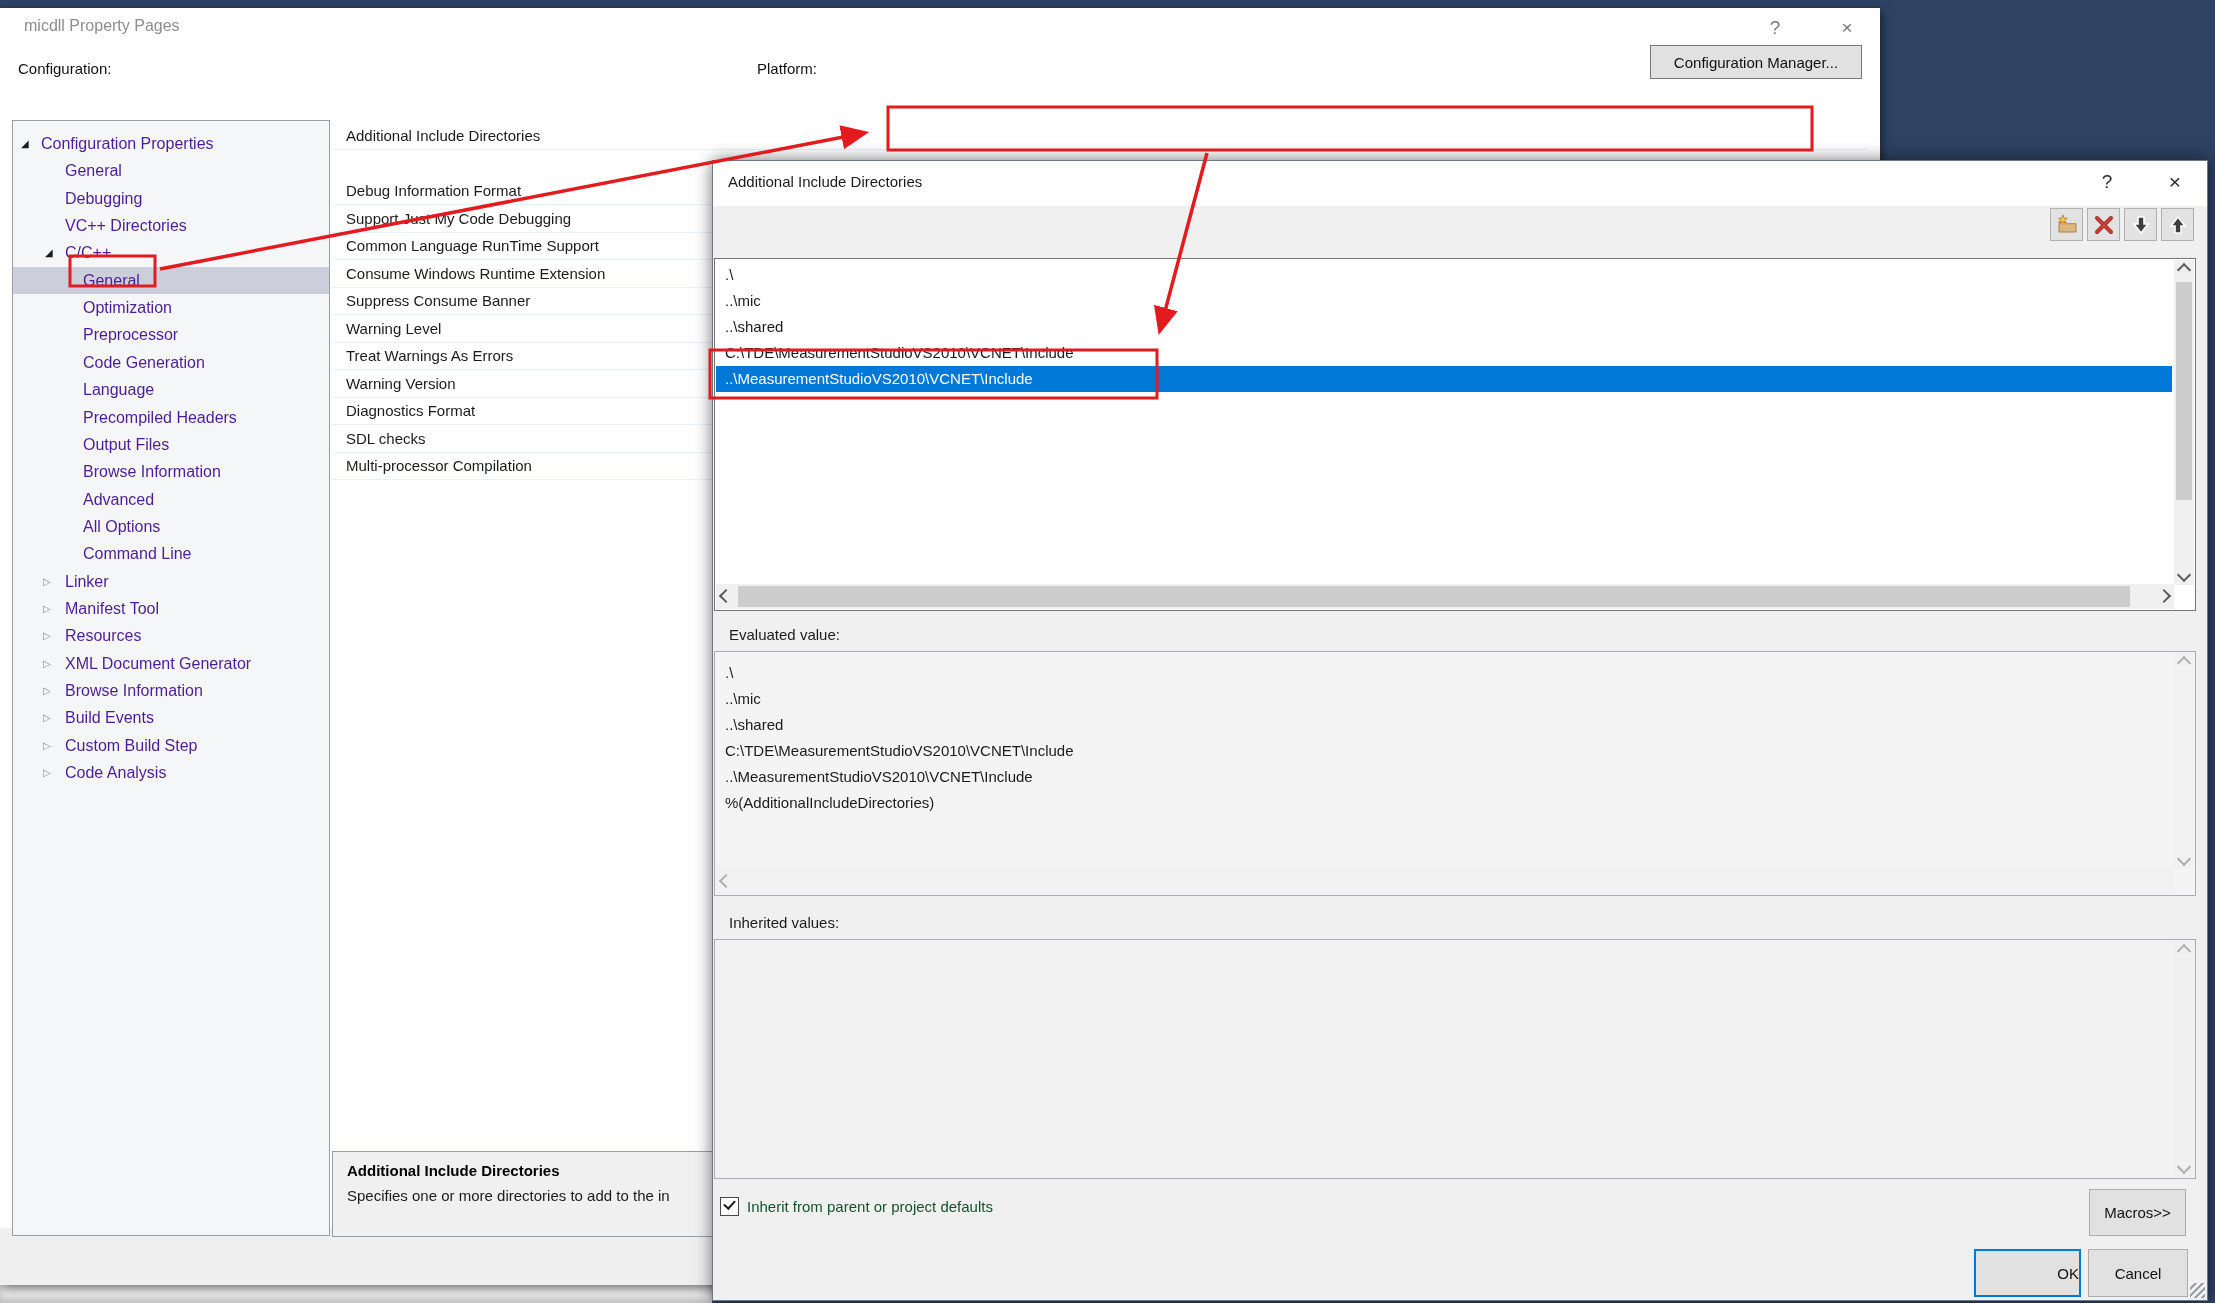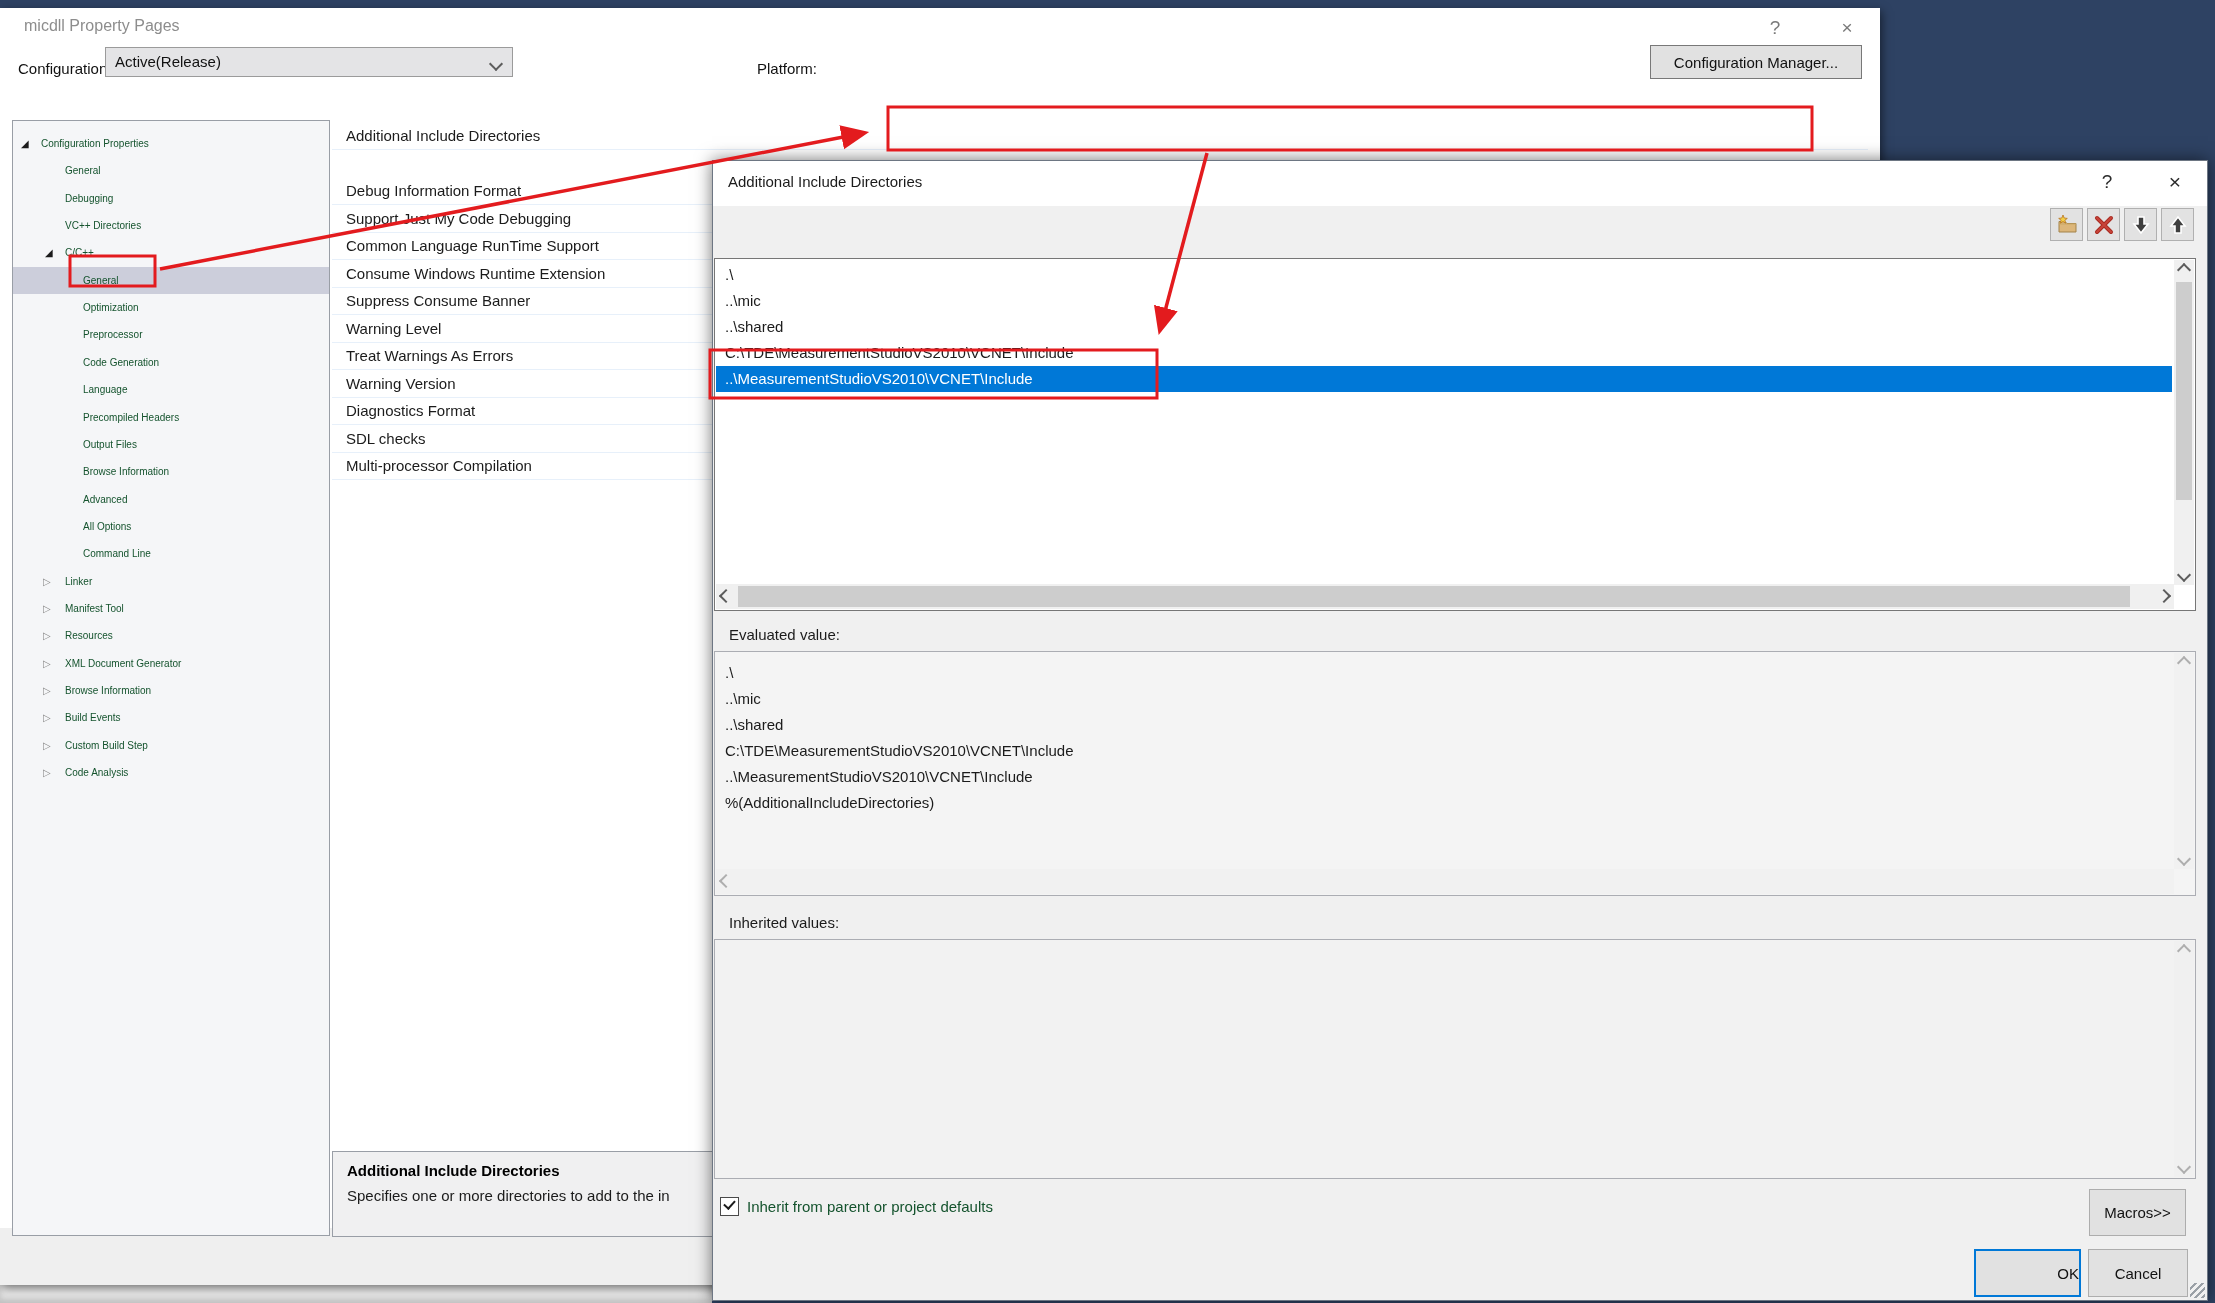--- a/index.html
+++ b/index.html
@@ -31,21 +31,21 @@
   .chev.left{transform:rotate(135deg);}
   .chev.right{transform:rotate(-45deg);}
   .chev.lite{border-color:#aeaeae;}
   .pushbtn{
     background:#e1e1e1;border:1px solid #787878;font-size:15px;color:#111;
     text-align:center;box-sizing:border-box;display:flex;align-items:center;justify-content:center;
   }
 
   
   #tree-panel{left:12px;top:112px;width:318px;height:1116px;background:#f5f6f8;border:1px solid #999ea6;box-sizing:border-box;overflow:hidden;}
-  .titem{position:absolute;left:0;width:100%;height:27px;line-height:27px;font-size:10px;color:#14532d;white-space:nowrap;}
+  .titem{position:absolute;left:0;width:100%;height:27px;line-height:27px;font-size:16px;color:#4c1d95;white-space:nowrap;}
   .titem.sel{background:#cccedb;}
   .titem .tl{position:absolute;top:0;}
   .l0 .tl{left:28px;} .l1 .tl{left:52px;} .l2 .tl{left:70px;}
   .tg{position:absolute;top:0;font-family:"DejaVu Sans",sans-serif;font-size:10px;color:#1b1b1b;line-height:27px;}
   .l0 .tg{left:8px;} .l1 .tg{left:30px;}
   .tg.exp::before{content:"◢";}
   .tg.col::before{content:"▷";color:#8a8a8a;}
 
   
   #grid{left:332px;top:112px;width:1536px;height:1031px;background:#ffffff;overflow:hidden;}
@@ -95,24 +95,20 @@
 </head>
 <body>
 
 <div id="main-win" class="abs">
 
   <div id="main-title" class="abs">micdll Property Pages</div>
   <div class="abs winctl" style="left:1758px;top:7px;"><span>?</span></div>
   <div class="abs winctl" style="left:1830px;top:7px;"><span>×</span></div>
 
   <div class="abs cfg-label" style="left:18px;">Configuration:</div>
-  <div class="abs combo" style="left:105px;top:39px;width:408px;">
-    <span>Active(Release)</span>
-    <span class="chev"></span>
-  </div>
   <div class="abs cfg-label" style="left:757px;">Platform:</div>
   <div class="abs pushbtn" style="left:1650px;top:37px;width:212px;height:34px;">
     <span>Configuration Manager...</span>
   </div>
 
   <div id="tree-panel" class="abs">
     <div class="titem l0" style="top:9px">
         <span class="tg exp"></span>
         <span class="tl">Configuration Properties</span>
       </div>

